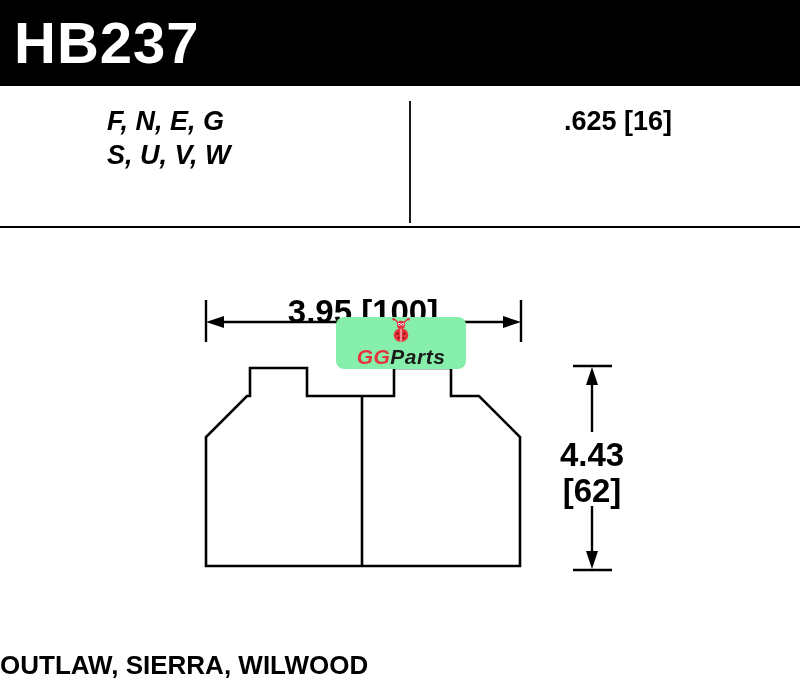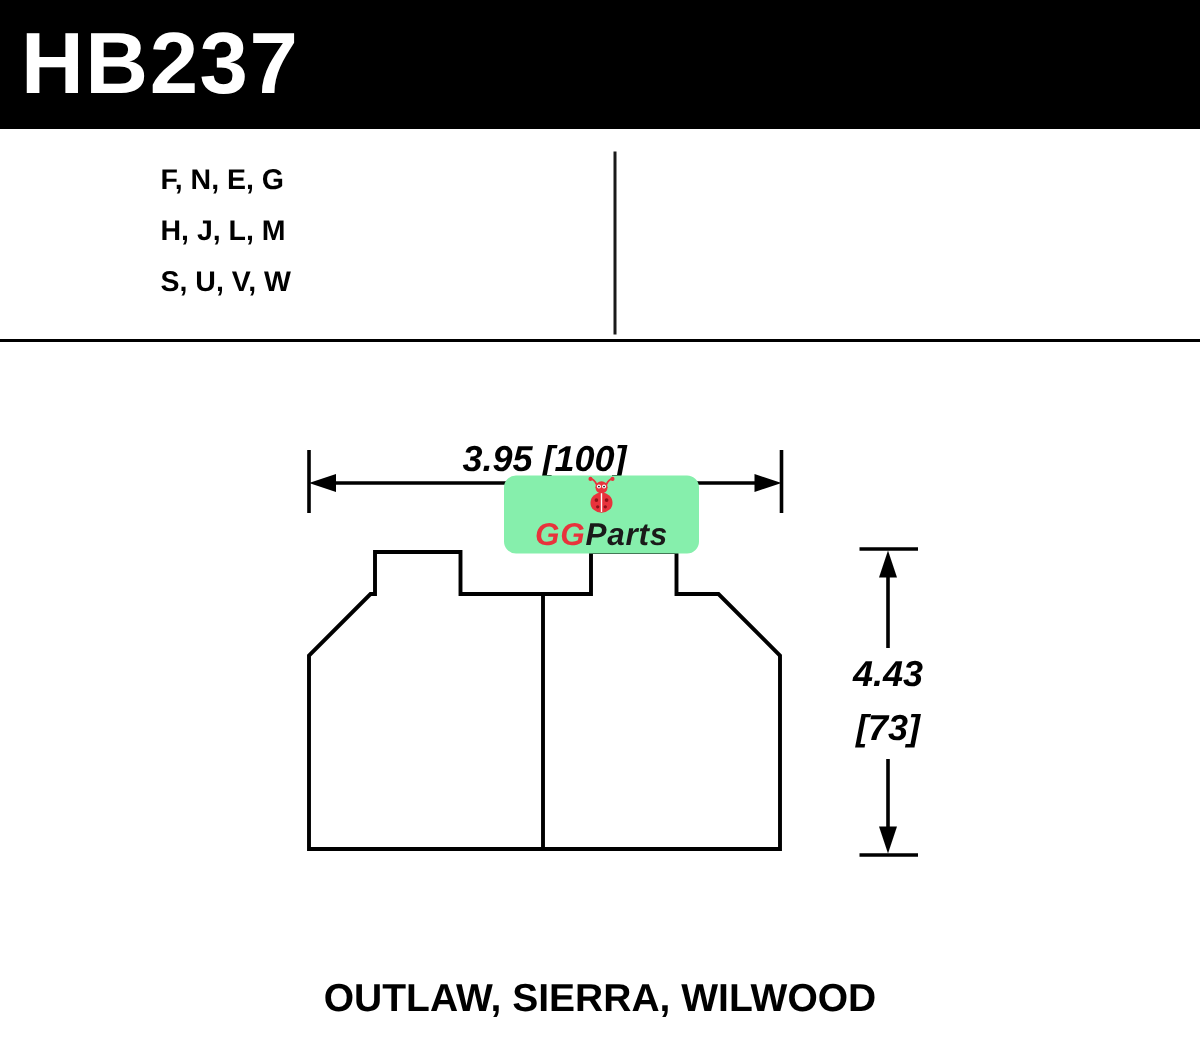--- a/index.html
+++ b/index.html
@@ -26,24 +26,25 @@
     font-size: 58px;
     font-weight: 700;
     letter-spacing: 1px;
     padding-left: 14px;
     line-height: 86px;
   }
   
   .compound-block {
     position: absolute;
     left: 107px; top: 104px;
-    font-size: 19px;
+    font-size: 27px;
     font-weight: 700;
     line-height: 34px;
     white-space: nowrap;
+    font-style: italic;
   }
   .thickness-block {
     position: absolute;
     left: 564px; top: 104px;
     font-size: 27px;
     font-weight: 700;
     line-height: 34px;
     white-space: nowrap;
   }
   .vert-divider {
@@ -60,26 +61,25 @@
   }
   
   .drawing-svg {
     position: absolute;
     left: 0; top: 0;
     width: 800px; height: 691px;
     z-index: 1;
   }
   .dim-label {
     position: absolute;
-    font-size: 24px;
+    font-size: 33px;
     font-weight: 700;
     text-align: center;
     z-index: 2;
     white-space: nowrap;
-    font-style: italic;
   }
   .width-dim-label  { left: 253px; top: 293px; width: 220px; }
   .height-dim-in    { left: 547px; top: 436px; width: 90px; }
   .height-dim-mm    { left: 547px; top: 472px; width: 90px; }
   
   .watermark {
     position: absolute;
     left: 336px; top: 317px;
     width: 130px; height: 52px;
     background: #86efac;
@@ -98,45 +98,44 @@
     letter-spacing: 0.5px;
     white-space: nowrap;
   }
   .brand-red  { color: #e8333c; }
   .brand-dark { color: #1a1a1a; }
   
   .footer-apps {
     position: absolute;
     left: 0; top: 650px;
     width: 800px;
-    text-align: center;
     font-size: 26px;
     font-weight: 700;
     z-index: 2;
     white-space: nowrap;
   }
 </style>
 </head>
 <body>
 
 <div class="page">
 
   <div class="header-bar">
     <div class="part-number">HB237</div>
   </div>
 
   <div class="compound-block">
     <div>F, N, E, G</div>
-    <div>H, J, L, M</div>
     <div>S, U, V, W</div>
   </div>
 
   <div class="vert-divider"></div>
 
   <div class="thickness-block">
+    <div>.625 [16]</div>
   </div>
 
   <div class="section-rule"></div>
 
   <svg class="drawing-svg" viewBox="0 0 800 691" xmlns="http://www.w3.org/2000/svg">
 
     <path d="M 206 566 L 206 437 L 247 396 L 250 396 L 250 368 L 307 368 L 307 396
              L 394 396 L 394 368 L 451 368 L 451 396 L 479 396 L 520 437 L 520 566 Z" fill="#ffffff" stroke="#000000" stroke-width="2.6" stroke-linejoin="miter"></path>
 
     <line x1="362" y1="397" x2="362" y2="565" stroke="#000000" stroke-width="2.6"></line>
@@ -154,21 +153,21 @@
       <line x1="573" y1="570" x2="612" y2="570"></line>
       <line x1="592" y1="380" x2="592" y2="432"></line>
       <line x1="592" y1="506" x2="592" y2="556"></line>
     </g>
     <polygon points="592,367 586,385 598,385" fill="#000000"></polygon>
     <polygon points="592,569 586,551 598,551" fill="#000000"></polygon>
   </svg>
 
   <div class="dim-label width-dim-label">3.95 [100]</div>
   <div class="dim-label height-dim-in">4.43</div>
-  <div class="dim-label height-dim-mm">[73]</div>
+  <div class="dim-label height-dim-mm">[62]</div>
 
   <div class="watermark">
     <svg width="36" height="44" viewBox="0 0 40 46" xmlns="http://www.w3.org/2000/svg">
       <path d="M14 10 Q11 4 7 4" fill="none" stroke="#e8333c" stroke-width="2.2" stroke-linecap="round"></path>
       <path d="M26 10 Q29 4 33 4" fill="none" stroke="#e8333c" stroke-width="2.2" stroke-linecap="round"></path>
       <circle cx="7" cy="4" r="2.4" fill="#e8333c"></circle>
       <circle cx="33" cy="4" r="2.4" fill="#e8333c"></circle>
       <circle cx="20" cy="14" r="7.2" fill="#e8333c"></circle>
       <circle cx="17" cy="13" r="2.4" fill="#ffffff"></circle>
       <circle cx="23" cy="13" r="2.4" fill="#ffffff"></circle>

